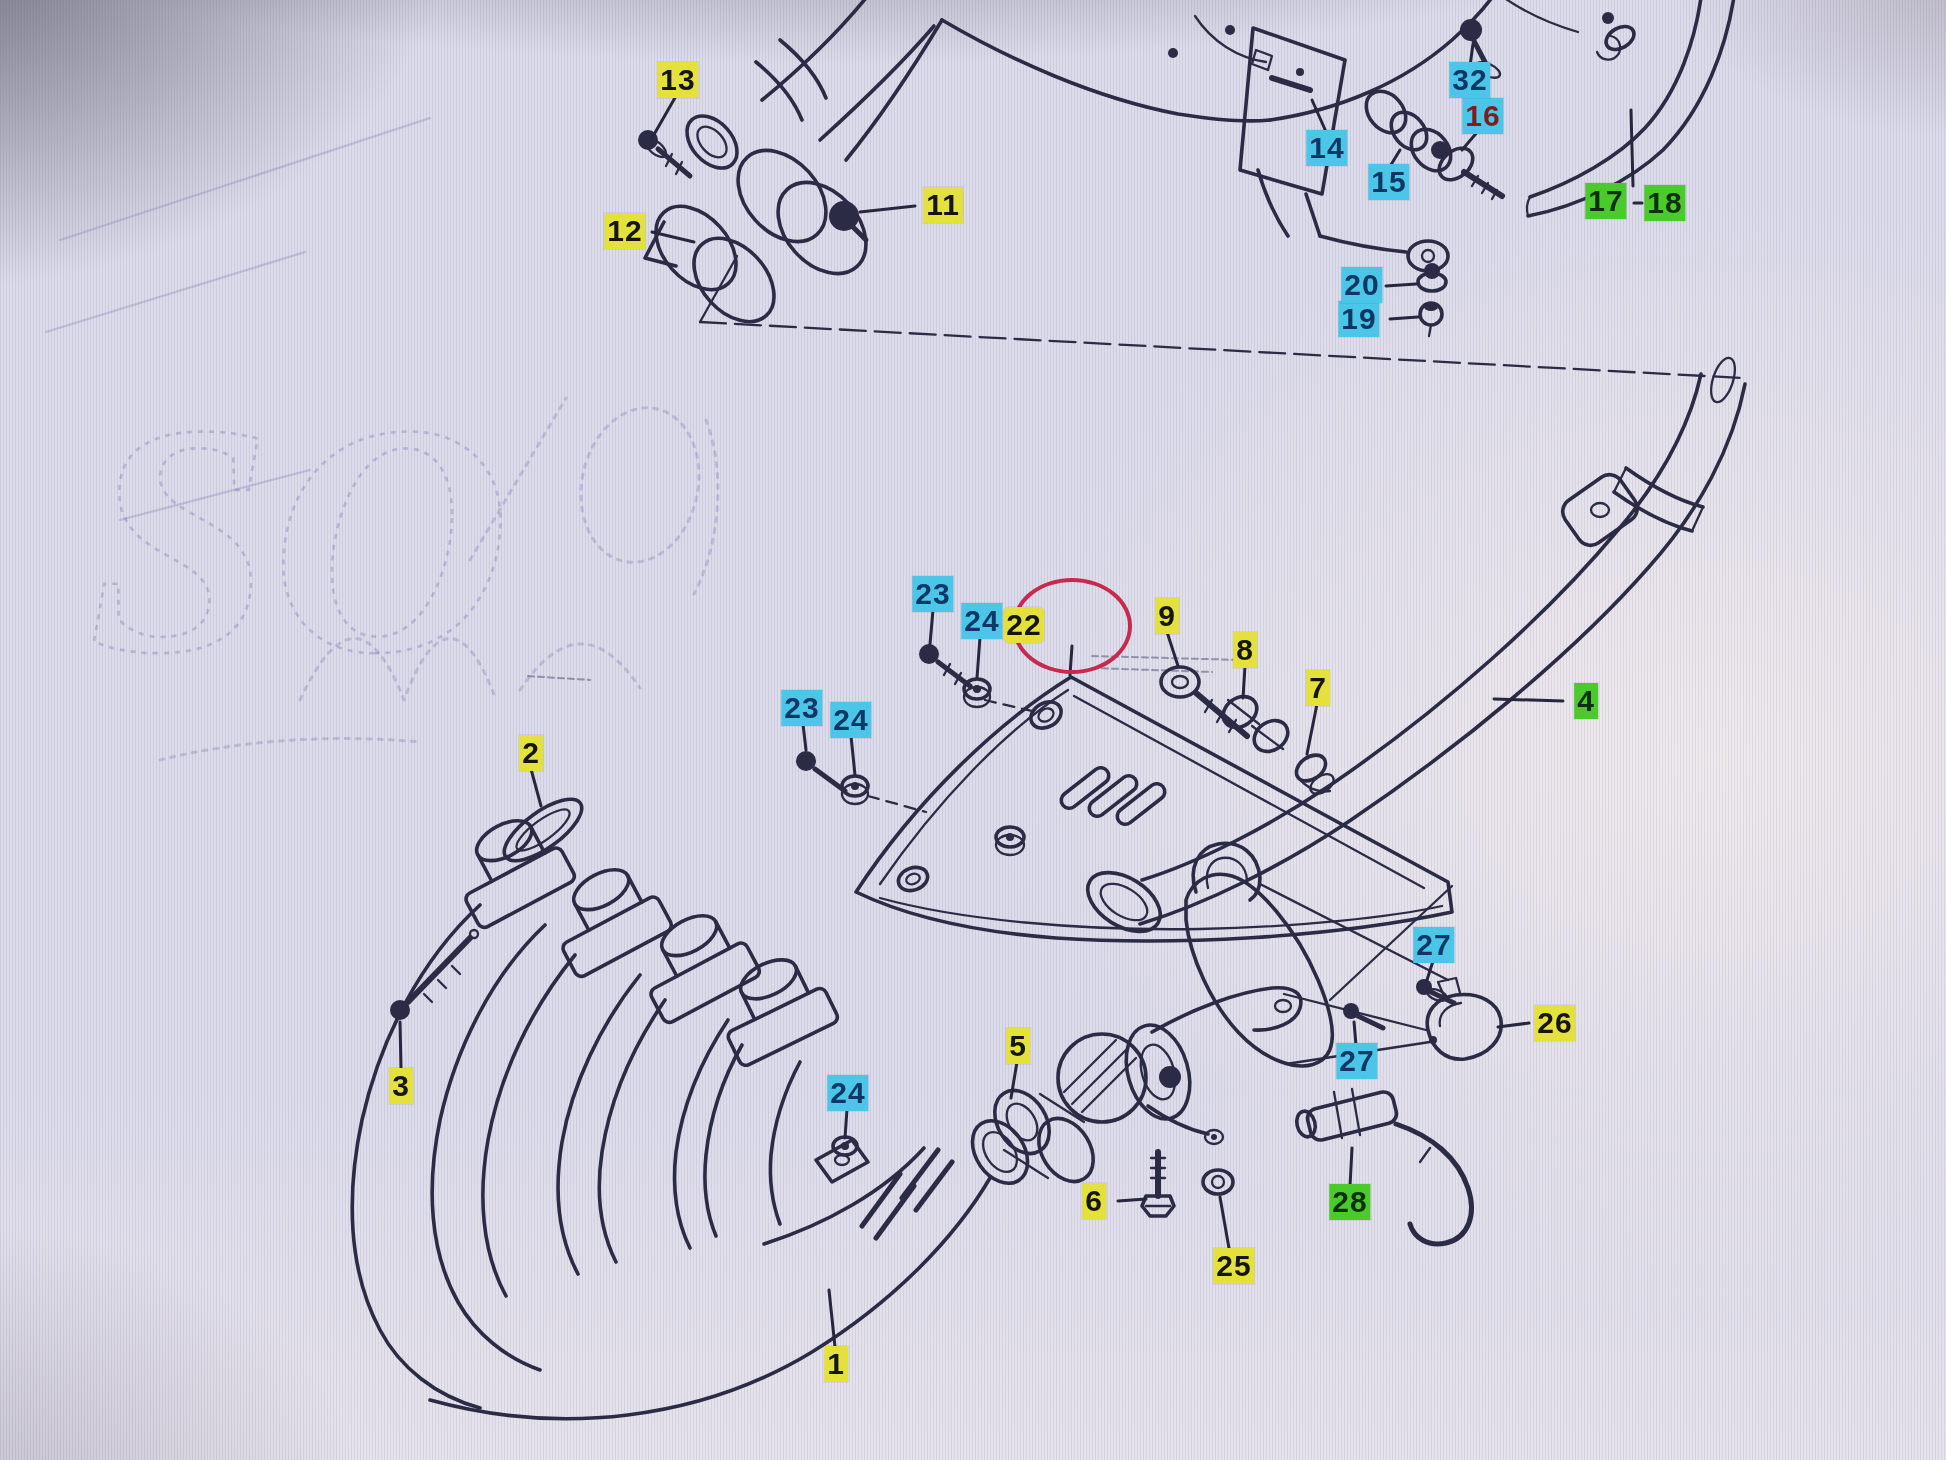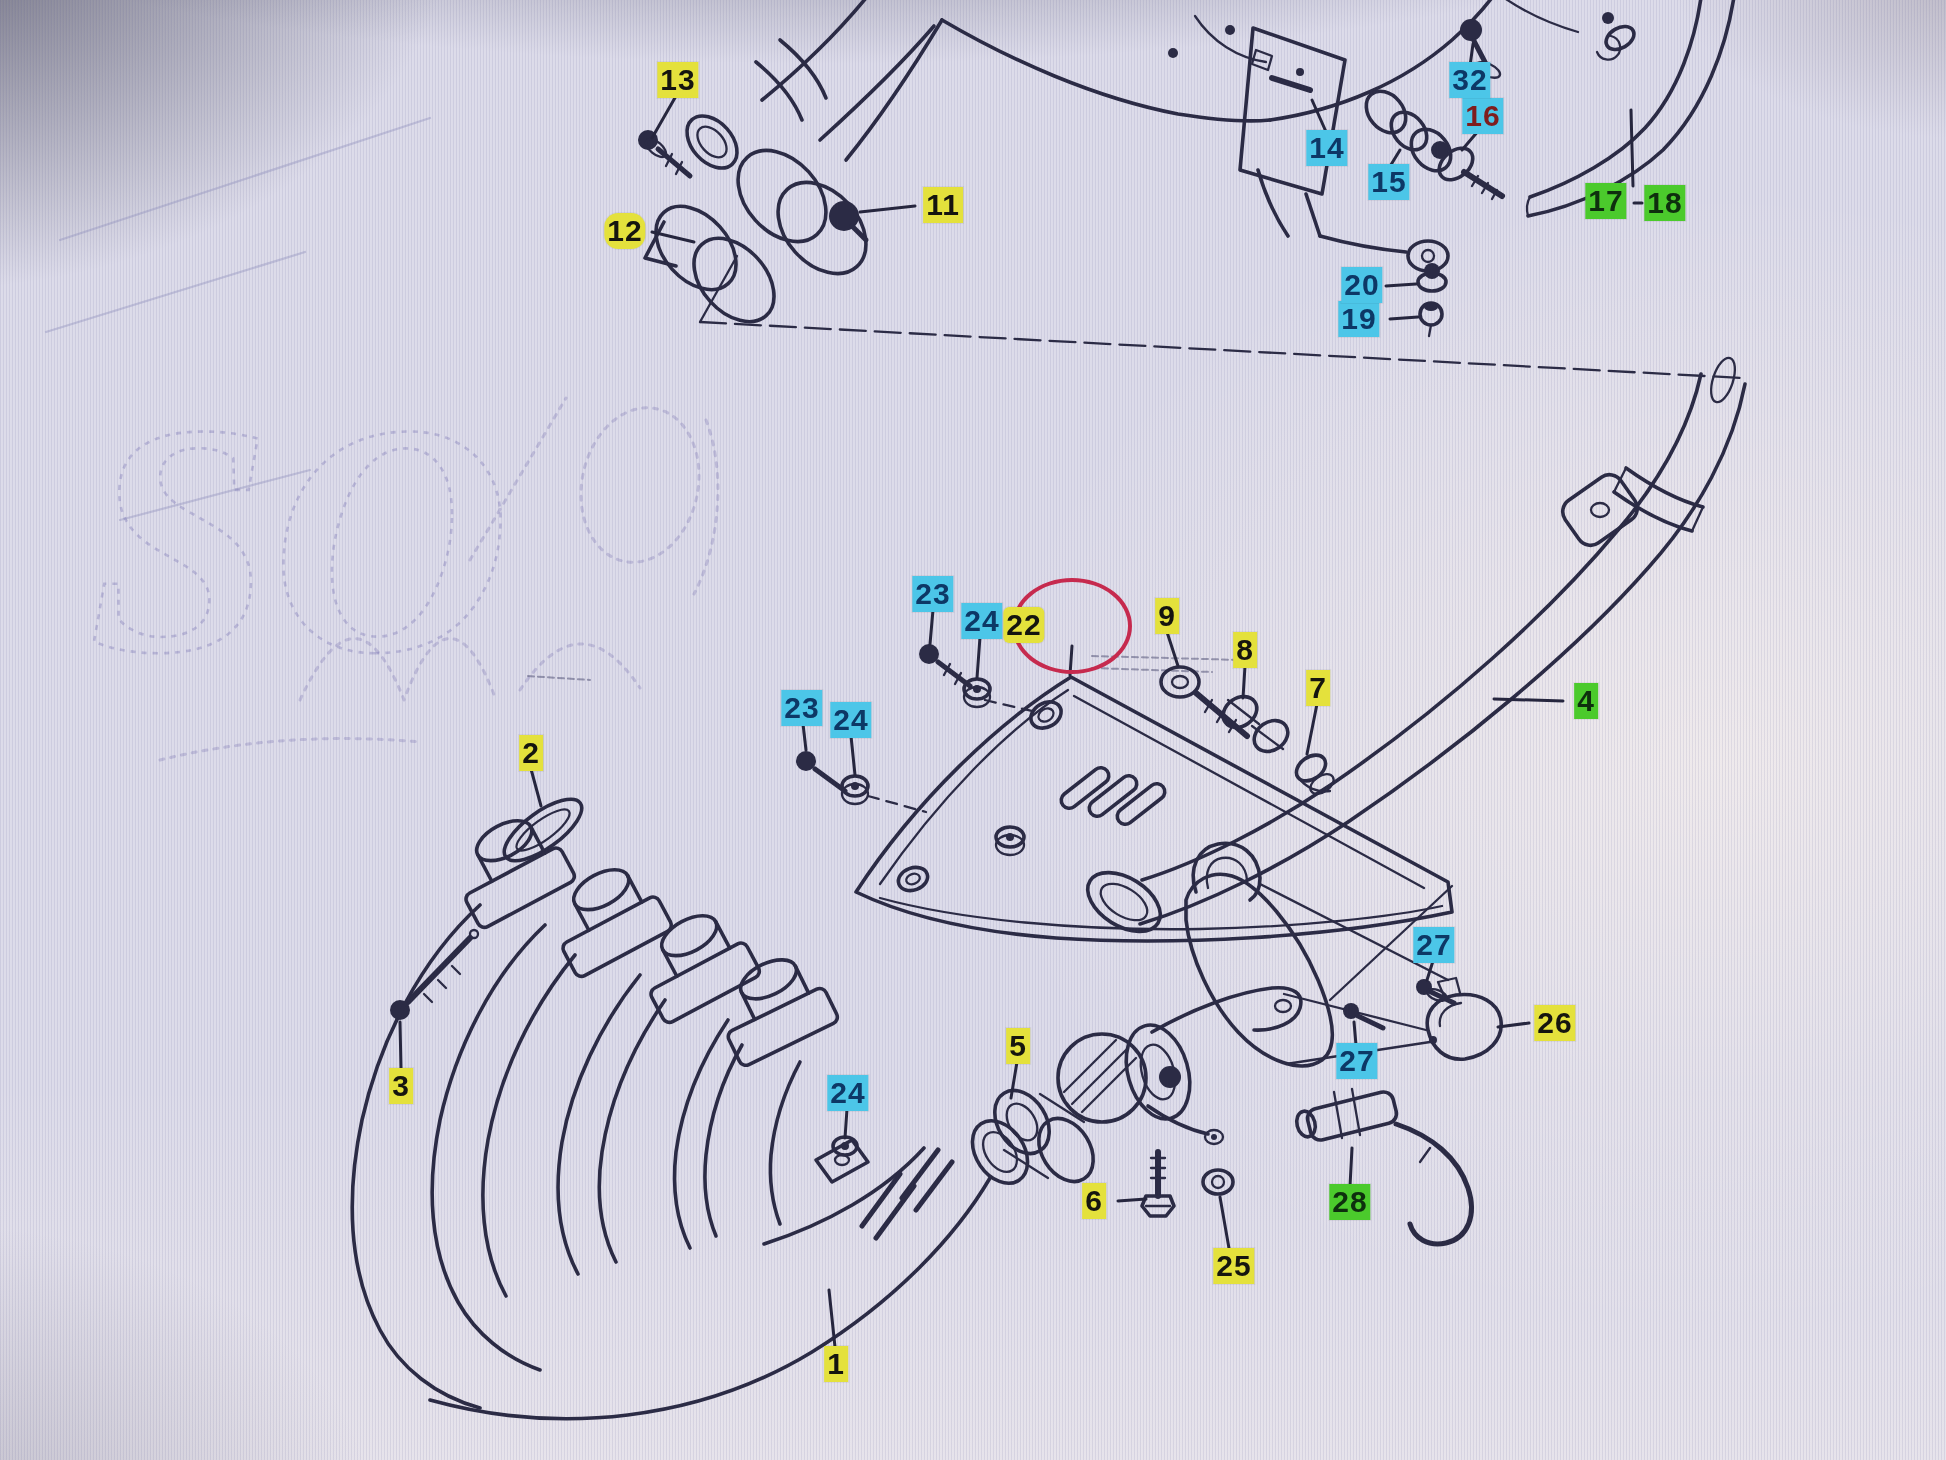--- a/index.html
+++ b/index.html
@@ -342,21 +342,21 @@
       <div class="plabel" style="left: 836px; top: 1364px; background: rgb(228, 225, 60); color: rgb(21, 21, 15);">1</div>
       <div class="plabel" style="left: 531px; top: 753px; background: rgb(228, 225, 60); color: rgb(21, 21, 15);">2</div>
       <div class="plabel" style="left: 401px; top: 1086px; background: rgb(228, 225, 60); color: rgb(21, 21, 15);">3</div>
       <div class="plabel" style="left: 1586px; top: 701px; background: rgb(75, 202, 44); color: rgb(14, 47, 14);">4</div>
       <div class="plabel" style="left: 1018px; top: 1046px; background: rgb(228, 225, 60); color: rgb(21, 21, 15);">5</div>
       <div class="plabel" style="left: 1094px; top: 1201px; background: rgb(228, 225, 60); color: rgb(21, 21, 15);">6</div>
       <div class="plabel" style="left: 1318px; top: 688px; background: rgb(228, 225, 60); color: rgb(21, 21, 15);">7</div>
       <div class="plabel" style="left: 1245px; top: 650px; background: rgb(228, 225, 60); color: rgb(21, 21, 15);">8</div>
       <div class="plabel" style="left: 1167px; top: 616px; background: rgb(228, 225, 60); color: rgb(21, 21, 15);">9</div>
       <div class="plabel" style="left: 943px; top: 205px; background: rgb(228, 225, 60); color: rgb(21, 21, 15);">11</div>
-      <div class="plabel" style="left: 625px; top: 231px; background: rgb(228, 225, 60); color: rgb(21, 21, 15); border-radius: 14px;">12</div>
+      <div class="plabel" style="left: 625px; top: 231px; background: rgb(228, 225, 60); color: rgb(21, 21, 15);">12</div>
       <div class="plabel" style="left: 678px; top: 80px; background: rgb(228, 225, 60); color: rgb(21, 21, 15);">13</div>
       <div class="plabel" style="left: 1327px; top: 148px; background: rgb(76, 198, 232); color: rgb(13, 56, 102);">14</div>
       <div class="plabel" style="left: 1389px; top: 182px; background: rgb(76, 198, 232); color: rgb(13, 56, 102);">15</div>
       <div class="plabel" style="left: 1483px; top: 116px; background: rgb(76, 198, 232); color: #7f1d1d;">16</div>
       <div class="plabel" style="left: 1606px; top: 201px; background: rgb(75, 202, 44); color: rgb(14, 47, 14);">17</div>
       <div class="plabel" style="left: 1665px; top: 203px; background: rgb(75, 202, 44); color: rgb(14, 47, 14);">18</div>
       <div class="plabel" style="left: 1359px; top: 319px; background: rgb(76, 198, 232); color: rgb(13, 56, 102);">19</div>
       <div class="plabel" style="left: 1362px; top: 285px; background: rgb(76, 198, 232); color: rgb(13, 56, 102);">20</div>
       <div class="plabel" style="left: 1470px; top: 80px; background: rgb(76, 198, 232); color: rgb(13, 56, 102);">32</div>
       <div class="hl" style="left: 1072px; top: 626px; border-color: rgb(198, 42, 78);"></div>

